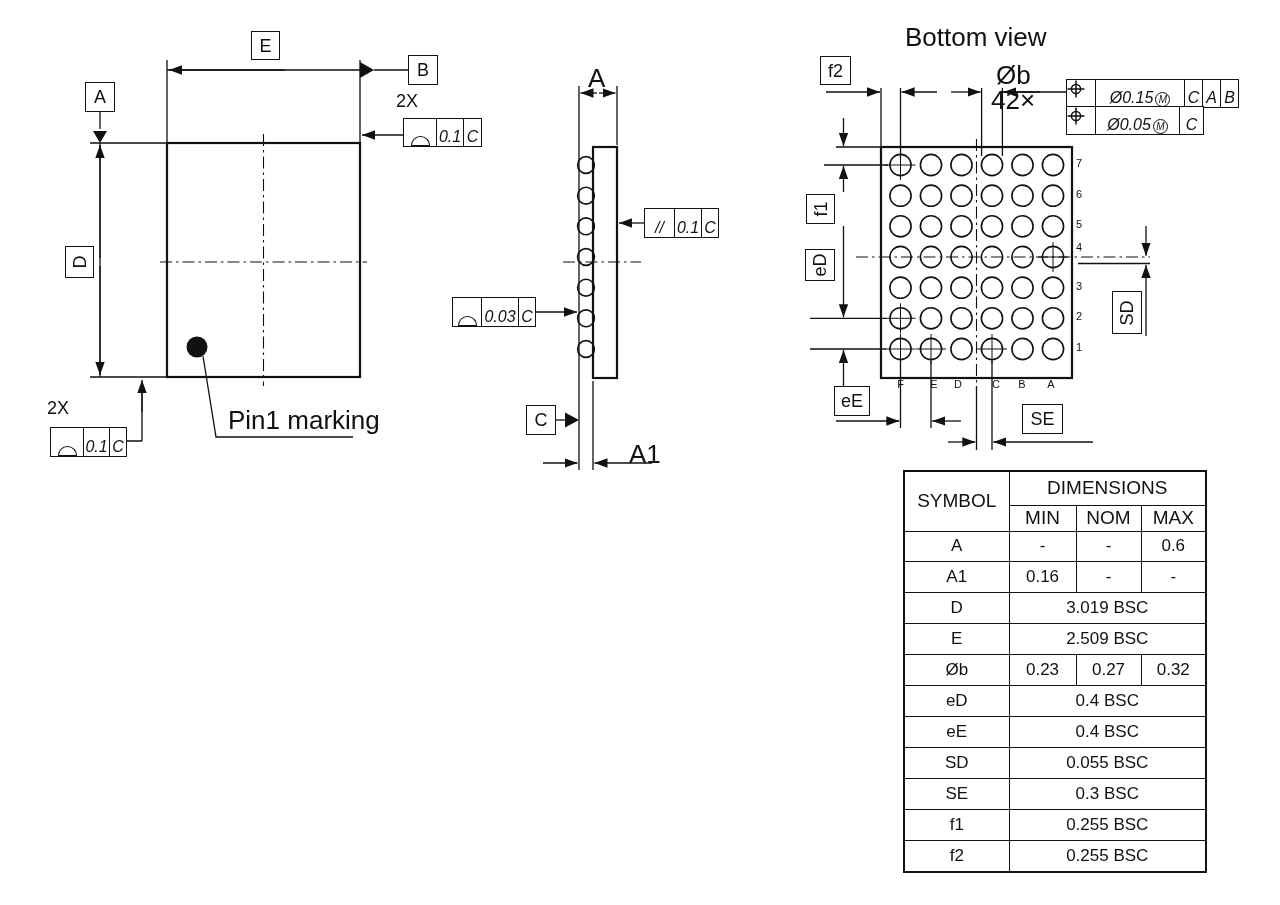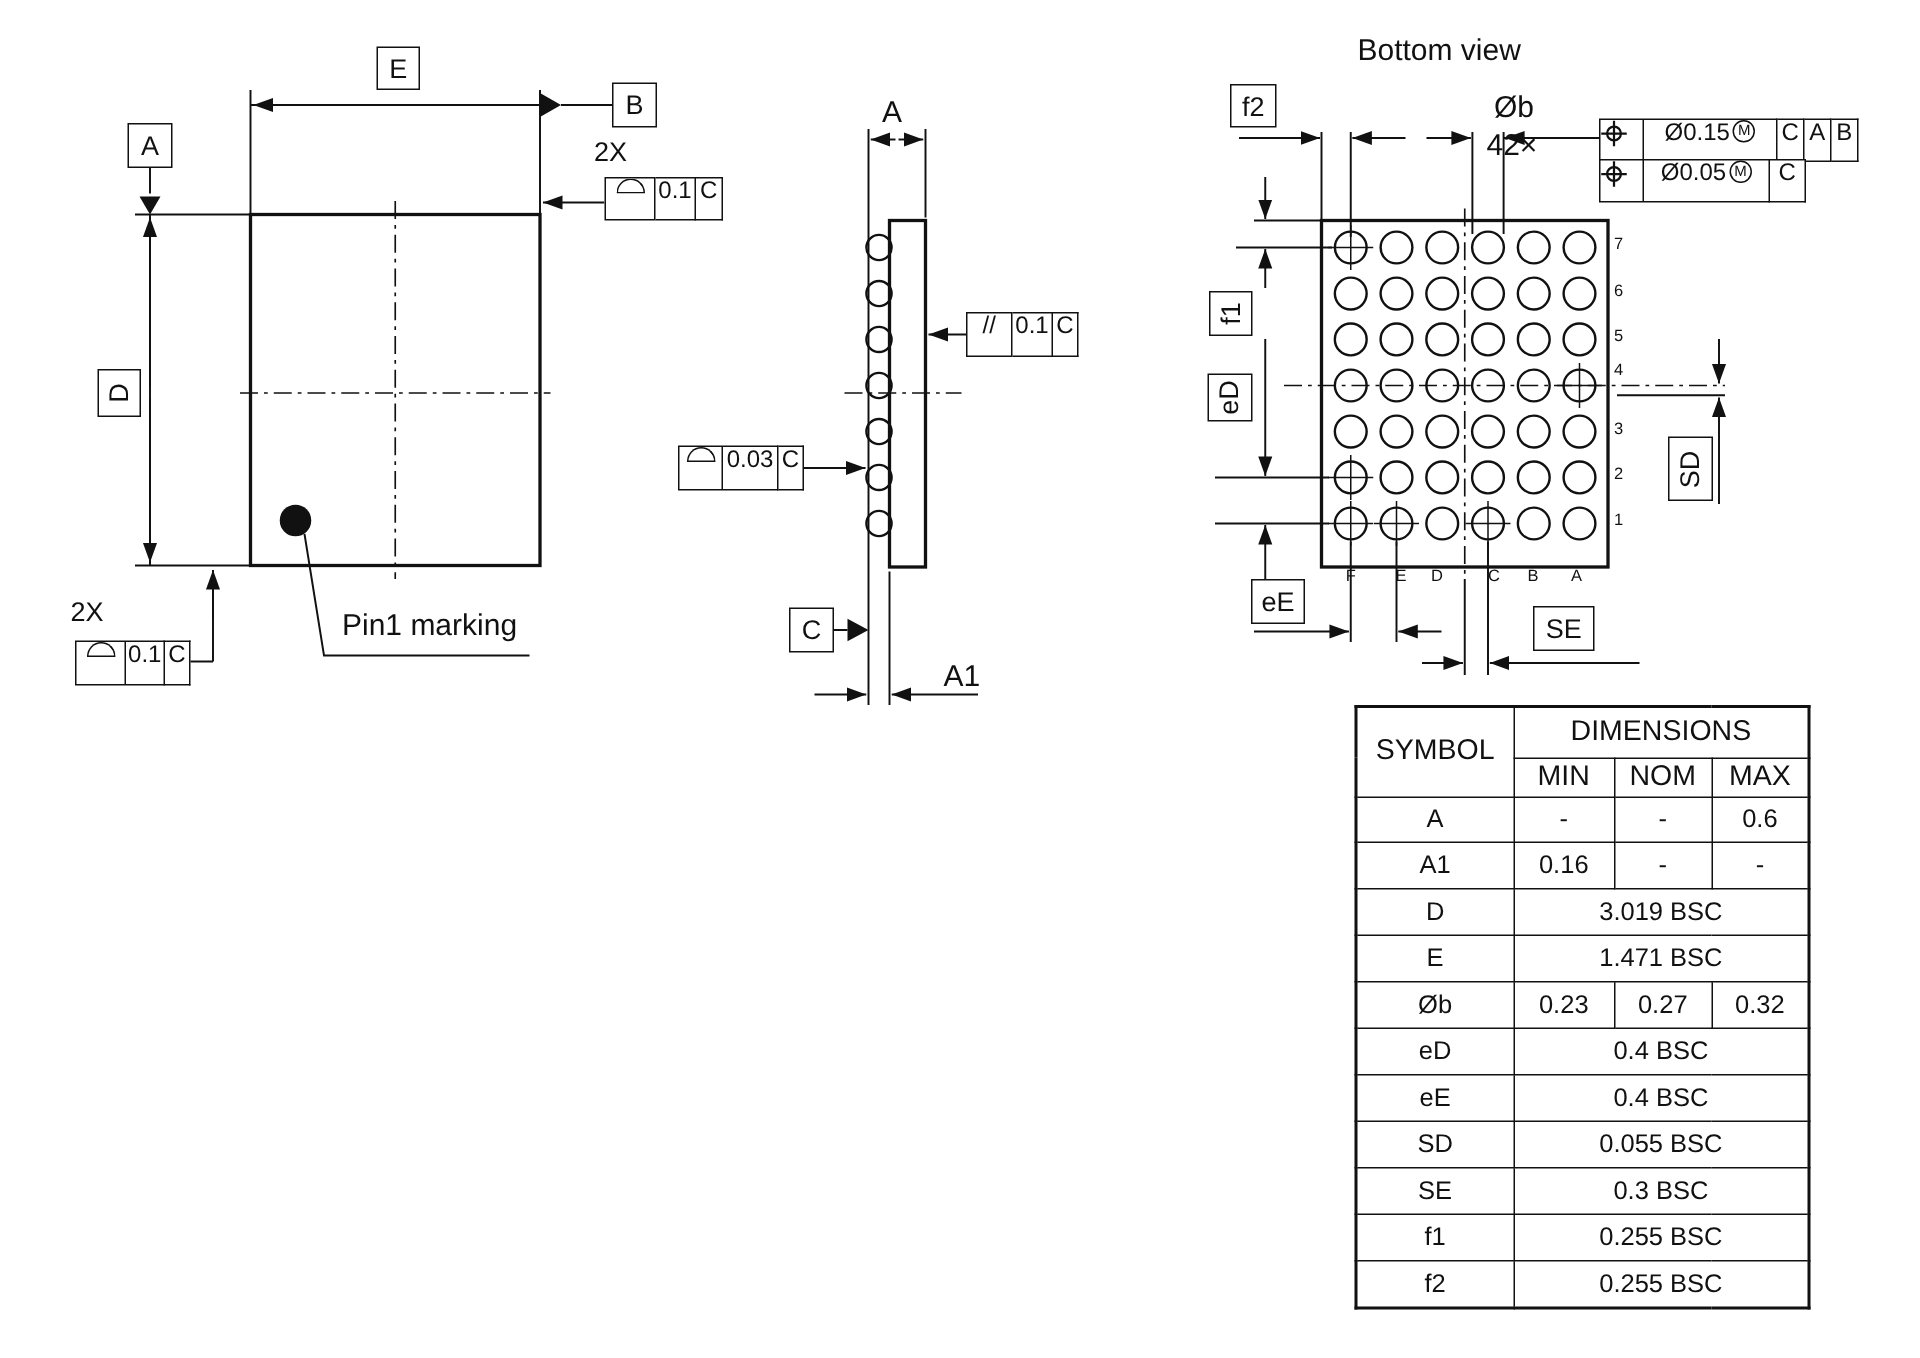--- a/index.html
+++ b/index.html
@@ -3,24 +3,24 @@
 <meta charset="utf-8">
 <style>
   html,body{margin:0;padding:0;background:#fff;}
   .canvas{position:relative;width:1280px;height:905px;background:#fff;overflow:hidden;
           font-family:"Liberation Sans",sans-serif;color:#111;}
   svg{position:absolute;left:0;top:0;}
   .cl{stroke-dasharray:12 4 2.5 4;stroke-width:1.1;}
   .blbl{position:absolute;border:1.7px solid #111;background:#fff;display:flex;
         align-items:center;justify-content:center;font-size:18px;line-height:1;box-sizing:border-box;}
   .blbl.rot span{transform:rotate(-90deg);white-space:nowrap;}
-  .txt{position:absolute;font-size:20px;line-height:1.1;white-space:nowrap;}
+  .txt{position:absolute;font-size:26px;line-height:1.1;white-space:nowrap;}
   .fcf{position:absolute;display:flex;background:#fff;box-sizing:border-box;}
-  .fcf .cell{border:1.7px solid #111;display:flex;align-items:flex-start;justify-content:center;
-             font-size:16px;box-sizing:border-box;height:100%;}
+  .fcf .cell{border:1.7px solid #111;display:flex;align-items:flex-end;justify-content:center;
+             font-size:16px;box-sizing:border-box;height:100%;font-style:italic;}
   .fcf .cell + .cell{border-left:none;}
   .prof{display:inline-block;width:19px;height:10px;border:1.7px solid #111;
         border-radius:10px 10px 0 0;box-sizing:border-box;background:#fff;}
   .mcirc{display:inline-flex;width:15px;height:15px;border:1.4px solid #111;border-radius:50%;
          align-items:center;justify-content:center;font-size:10px;margin-left:2px;box-sizing:border-box;}
   .gridlbl{position:absolute;font-size:11px;line-height:1;width:14px;text-align:center;}
   table.dims{border-collapse:collapse;position:absolute;left:903px;top:470px;width:302px;height:403px;
              table-layout:fixed;font-size:17px;background:#fff;border:2.4px solid #111;}
   table.dims th,table.dims td{border:1.9px solid #111;text-align:center;vertical-align:middle;
              padding:0;font-weight:normal;}
@@ -302,21 +302,21 @@
           <td>0.16</td>
           <td>-</td>
           <td>-</td>
         </tr>
         <tr>
           <td>D</td>
           <td colspan="3">3.019 BSC</td>
         </tr>
         <tr>
           <td>E</td>
-          <td colspan="3">1.471 BSC</td>
+          <td colspan="3">2.509 BSC</td>
         </tr>
         <tr>
           <td>Øb</td>
           <td>0.23</td>
           <td>0.27</td>
           <td>0.32</td>
         </tr>
         <tr>
           <td>eD</td>
           <td colspan="3">0.4 BSC</td>

